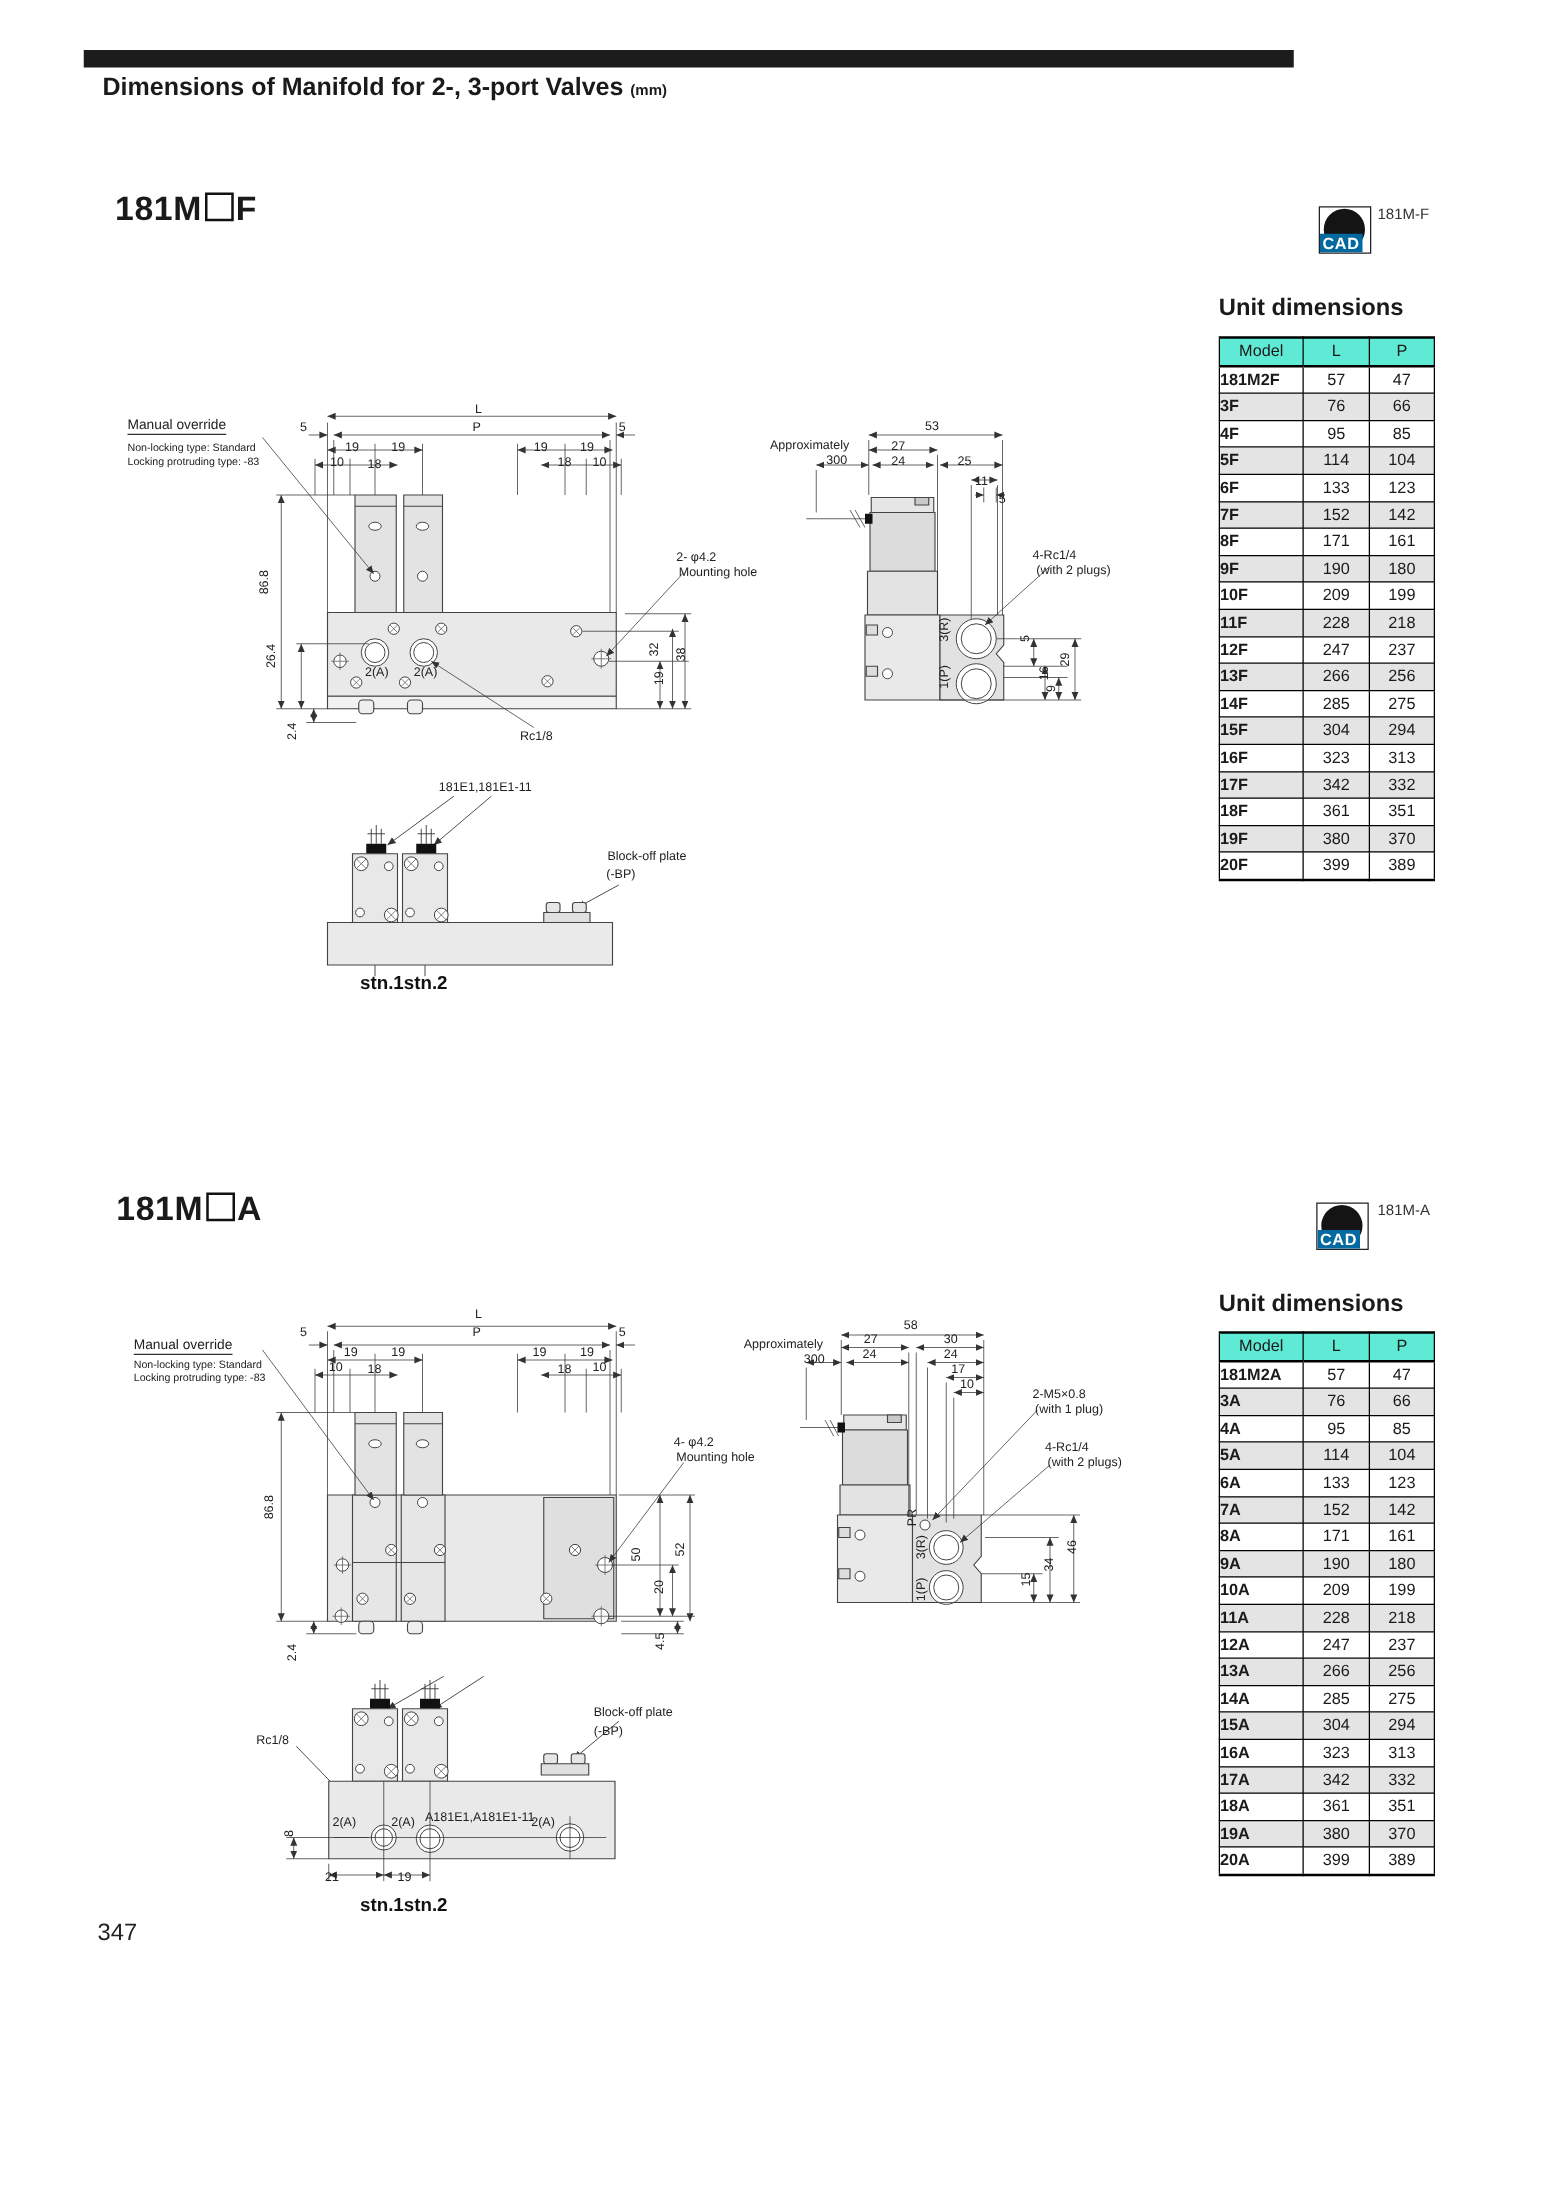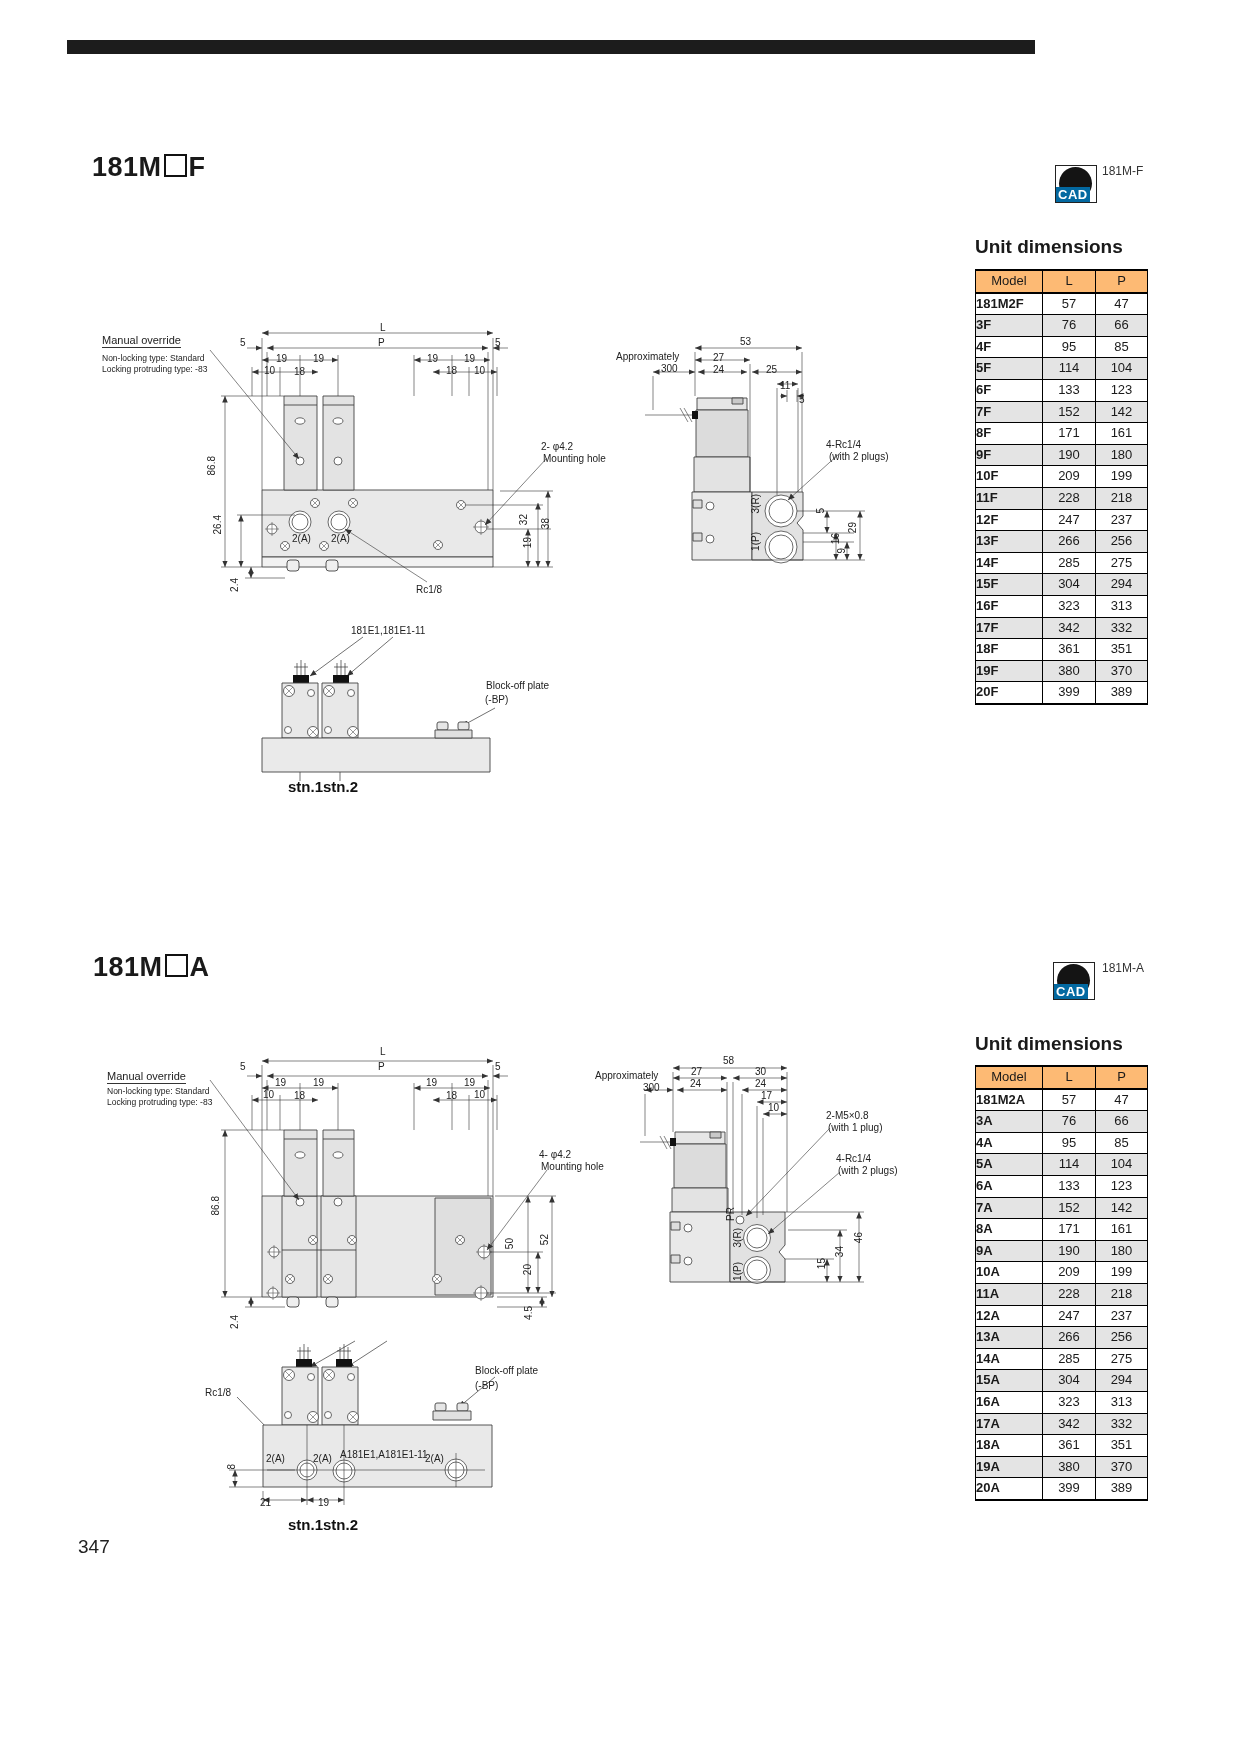--- a/index.html
+++ b/index.html
@@ -22,21 +22,21 @@
         writing-mode:vertical-rl;transform:rotate(180deg);}
   .note{position:absolute;font-size:10px;white-space:nowrap;color:#222;}
   .sm{position:absolute;font-size:8.5px;white-space:nowrap;color:#222;}
   .mo{position:absolute;font-size:11px;white-space:nowrap;color:#222;border-bottom:1px solid #333;padding-bottom:1px;}
   .stn{position:absolute;font-size:15px;font-weight:700;white-space:nowrap;color:#111;}
   .pageno{font-size:19px;color:#222;}
   
   .dtable{border-collapse:collapse;table-layout:fixed;background:#fff;
           border-top:2.5px solid #000;border-bottom:2px solid #000;font-size:13px;}
   .dtable th,.dtable td{border:1px solid #000;padding:0;height:20.6px;line-height:20.6px;}
-  .dtable th{background:#fdba74;font-weight:400;text-align:center;border-bottom:2px solid #000;}
+  .dtable th{background:#5eead4;font-weight:400;text-align:center;border-bottom:2px solid #000;}
   .dtable tr.alt td{background:#e4e4e4;}
   .dtable td.mcol{font-weight:700;text-align:left;padding-right:14px;}
   .dtable td.vcol{text-align:center;}
   .c-model{width:67px;} .c-l{width:53px;} .c-p{width:52px;}
   svg{position:absolute;overflow:visible;}
   svg line,svg path,svg rect,svg circle,svg ellipse{vector-effect:non-scaling-stroke;}
 </style>
 </head>
 <body>
 
@@ -47,20 +47,24 @@
       <marker id="ar" markerWidth="8" markerHeight="8" refX="6.5" refY="4" orient="auto" markerUnits="userSpaceOnUse">
         <path d="M0,1.2 L6.5,4 L0,6.8 z" fill="#333"></path>
       </marker>
       <marker id="ars" markerWidth="8" markerHeight="8" refX="1.5" refY="4" orient="auto" markerUnits="userSpaceOnUse">
         <path d="M8,1.2 L1.5,4 L8,6.8 z" fill="#333"></path>
       </marker>
     </defs>
   </svg>
 
   <div class="abs bar" style="left:67px;top:40px;width:968px;height:14px;"></div>
+  <div class="abs doc-title" style="left:82px;top:59px;">
+    <span>Dimensions of Manifold for 2-, 3-port Valves</span>
+    <span class="doc-title-unit">(mm)</span>
+  </div>
 
   <div class="abs sec-heading" style="left:92px;top:152px;">
     <span>181M</span><span class="hbox"></span><span>F</span>
   </div>
   <div class="abs cad" style="left:1055px;top:165px;">
     <span class="cad-disc"></span>
     <span class="cad-txt">CAD</span>
   </div>
   <span class="abs cad-ref" style="left:1102px;top:164px;">181M-F</span>
 

